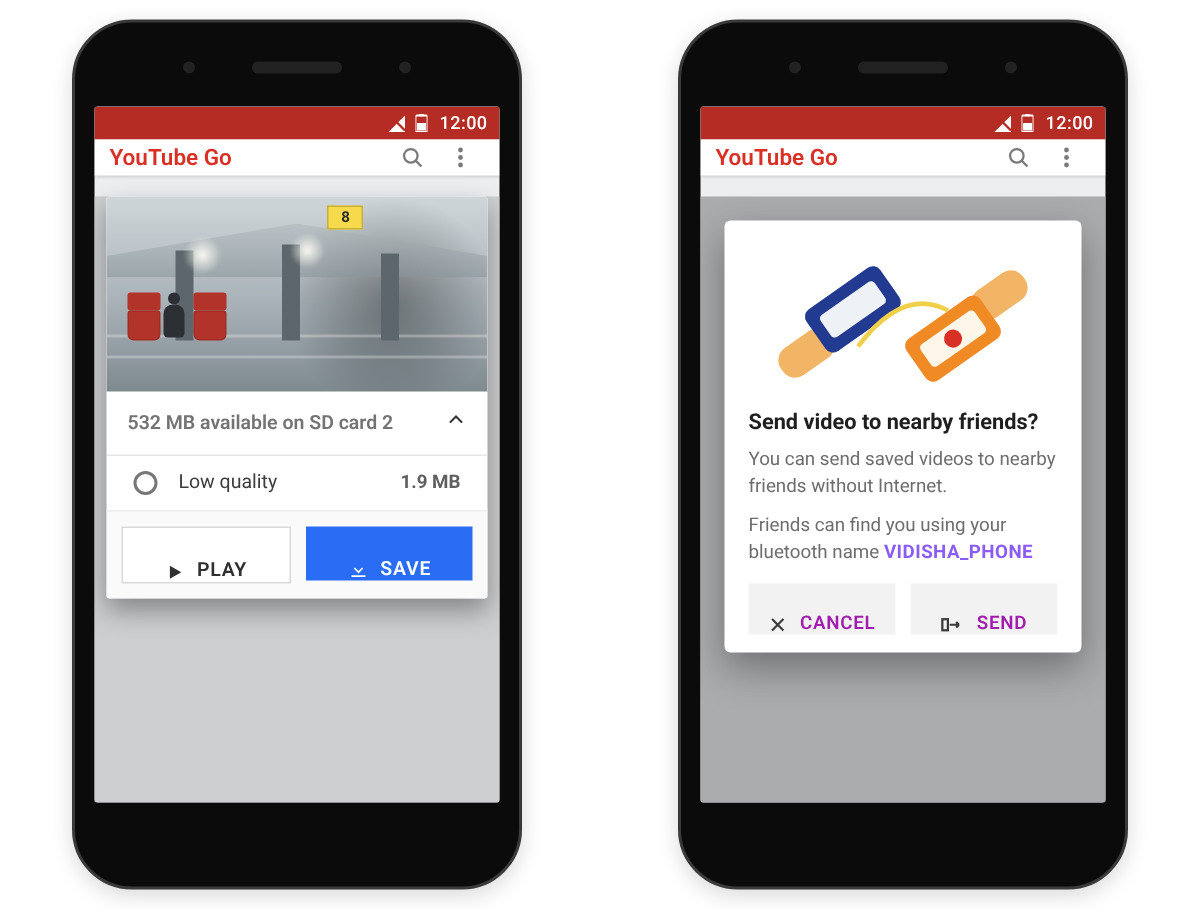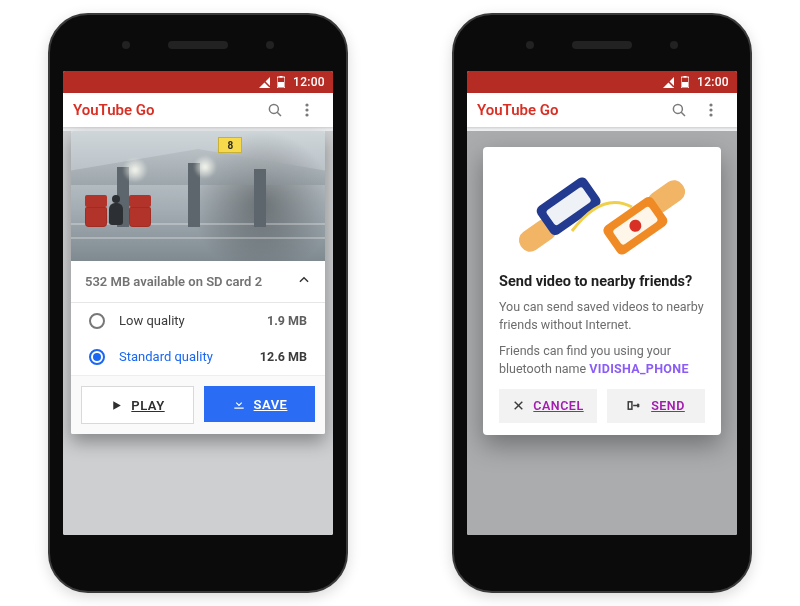--- a/index.html
+++ b/index.html
@@ -85,21 +85,21 @@
     align-items: center;
     gap: 6px;
     margin-right: 8px;
   }
   .statusbar svg { display:block; }
   .statusbar .clock { }
 
   
   .appbar {
     background: #fff;
-    height: 34px;
+    height: 24px;
     display: flex;
     align-items: center;
     padding: 0 10px;
     box-shadow: 0 1px 2px rgba(0,0,0,.15);
     position: relative;
     z-index: 1;
   }
   .appbar .title {
     color: #d93025;
     font-weight: 600;
@@ -222,23 +222,23 @@
 
   .action-row {
     display:flex; gap:10px;
     padding: 10px;
     background:#fafafa;
     border-top:1px solid #eee;
   }
   .btn {
     flex:1;
     height:36px;
-    display:flex; align-items:center; justify-content:center;
+    display:flex; align-items:flex-end; justify-content:center;
     gap:8px;
-    font-size:13px; font-weight:600; letter-spacing:.5px;text-decoration:underline;
+    font-size:13px; font-weight:600; letter-spacing:.5px;
   }
   .btn-flat {
     background:#fff;
     border:1px solid #d9d9d9;
     color:#2f2f2f;
   }
   .btn-primary {
     background:#2a6df4;
     color:#fff;
   }
@@ -401,25 +401,20 @@
               </svg>
           </span>
         </div>
 
         <div class="quality-row">
           <span class="radio"></span>
           <span class="qname">Low quality</span>
           <span class="size">1.9 MB</span>
         </div>
 
-        <div class="quality-row selected">
-          <span class="radio"></span>
-          <span class="qname">Standard quality</span>
-          <span class="size">12.6 MB</span>
-        </div>
 
         <div class="action-row">
           <div class="btn btn-flat">
             <span>
               <svg width="13" height="13" viewBox="0 0 24 24" fill="#2f2f2f">
                   <path d="M6 4l14 8-14 8z"></path>
                 </svg>
             </span>
             <span>PLAY</span>
           </div>

